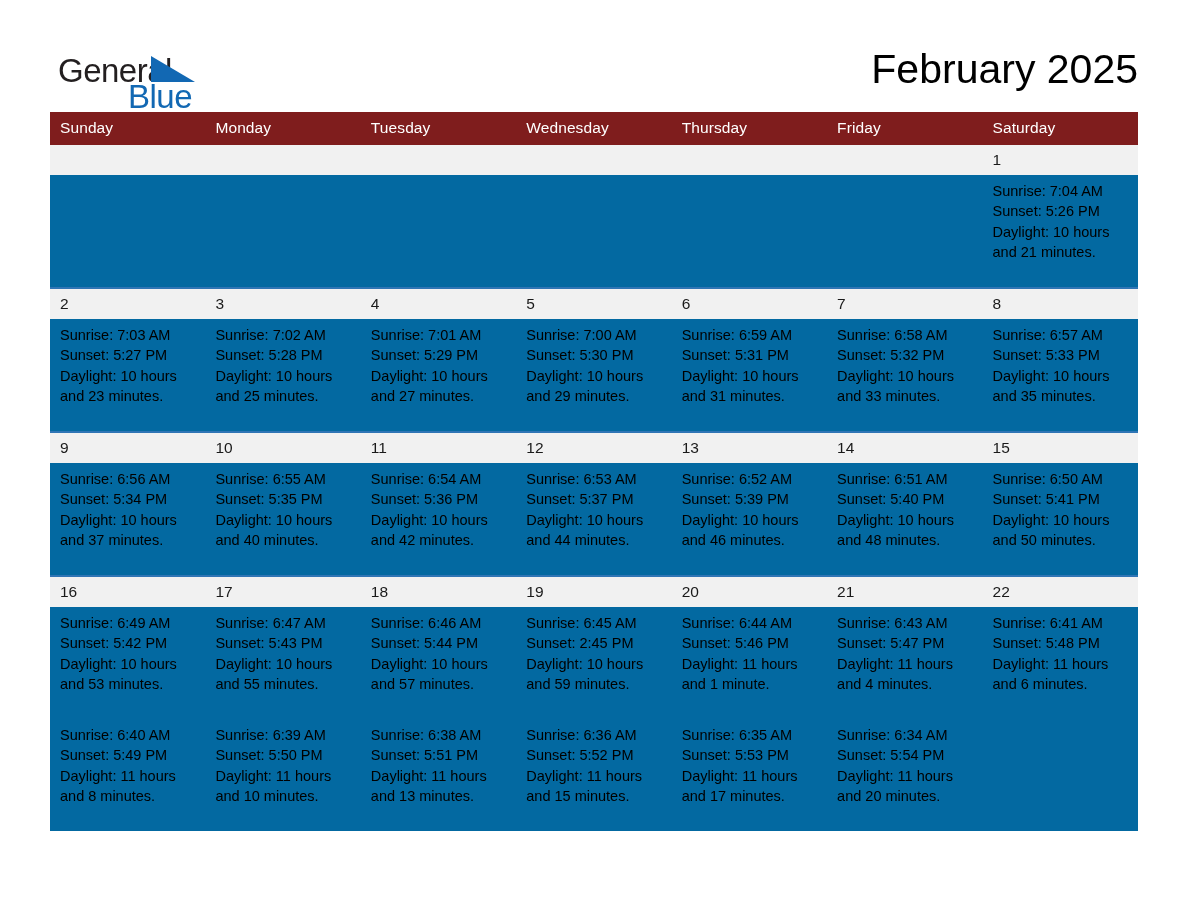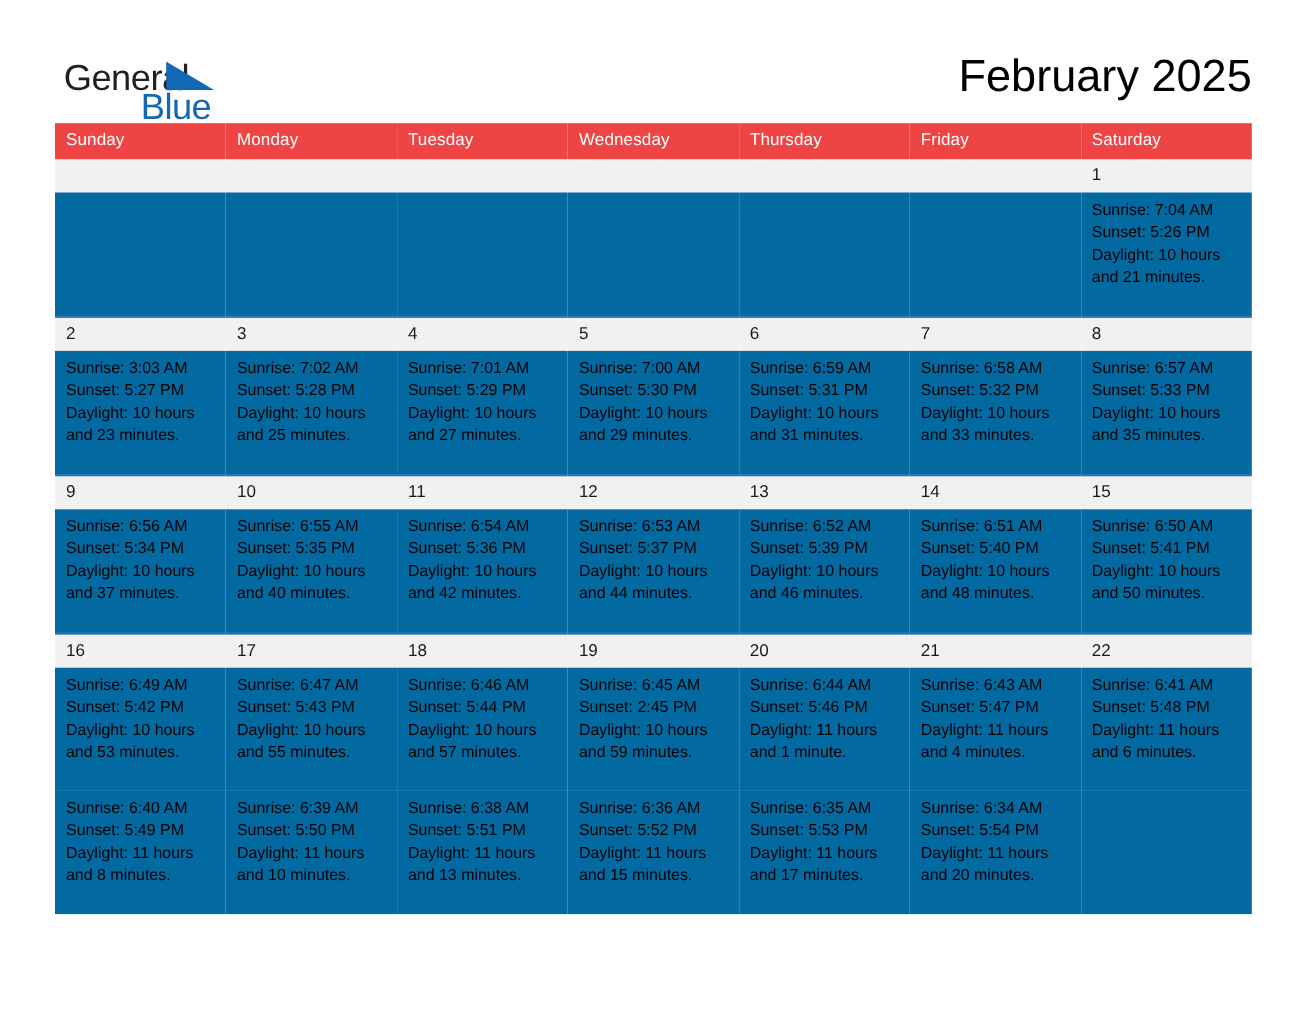--- a/index.html
+++ b/index.html
@@ -90,21 +90,21 @@
   
   .calendar {
     width: 1088px;
     margin-top: 10px;
     border-collapse: collapse;
     table-layout: fixed;
   }
   .calendar col { width: 155.43px; }
 
   thead th {
-    background: #ef4444;
+    background: #7f1d1d;
     color: #ffffff;
     font-size: 15.5px;
     font-weight: normal;
     text-align: left;
     padding: 7px 0 8px 10px;
     height: 16px;
     box-sizing: content-box;
     letter-spacing: 0.1px;
     margin-top: 36px;
   }
@@ -220,21 +220,21 @@
           <td>2</td>
           <td>3</td>
           <td>4</td>
           <td>5</td>
           <td>6</td>
           <td>7</td>
           <td>8</td>
         </tr>
         <tr class="detail-row">
           <td>
-            <div class="detail">Sunrise: 3:03 AM
+            <div class="detail">Sunrise: 7:03 AM
 Sunset: 5:27 PM
 Daylight: 10 hours
 and 23 minutes.</div>
           </td>
           <td>
             <div class="detail">Sunrise: 7:02 AM
 Sunset: 5:28 PM
 Daylight: 10 hours
 and 25 minutes.</div>
           </td>

